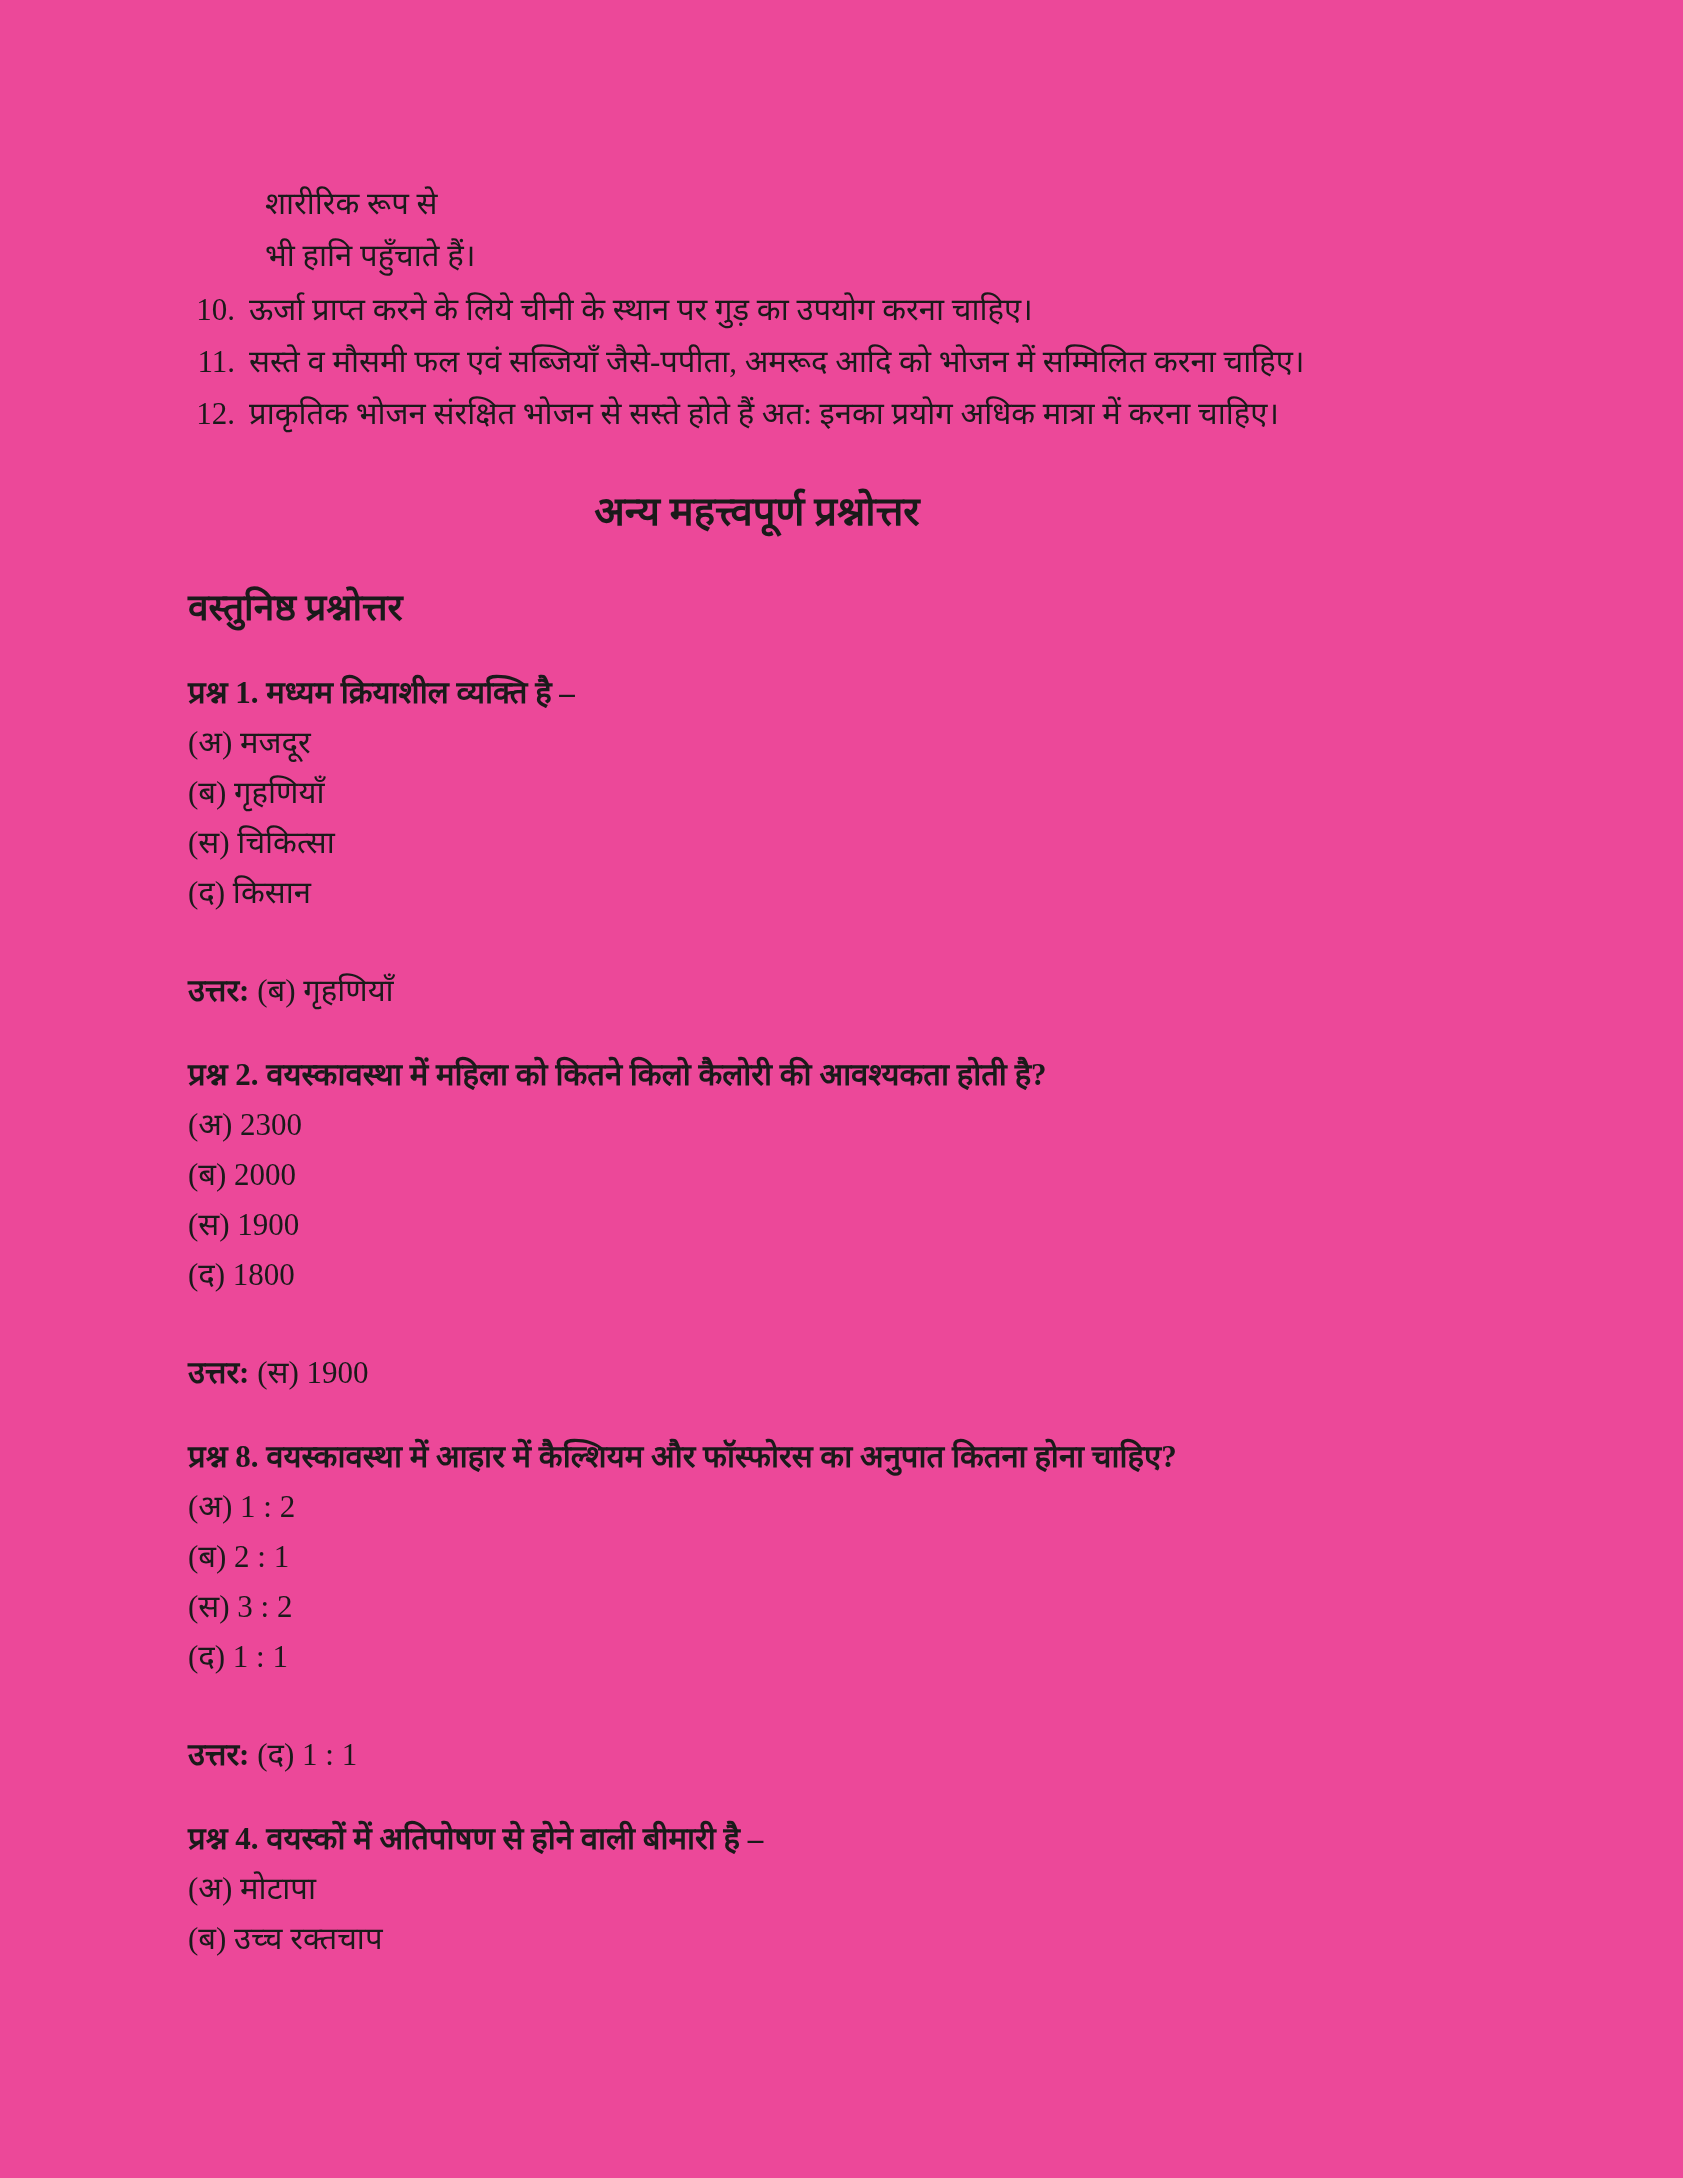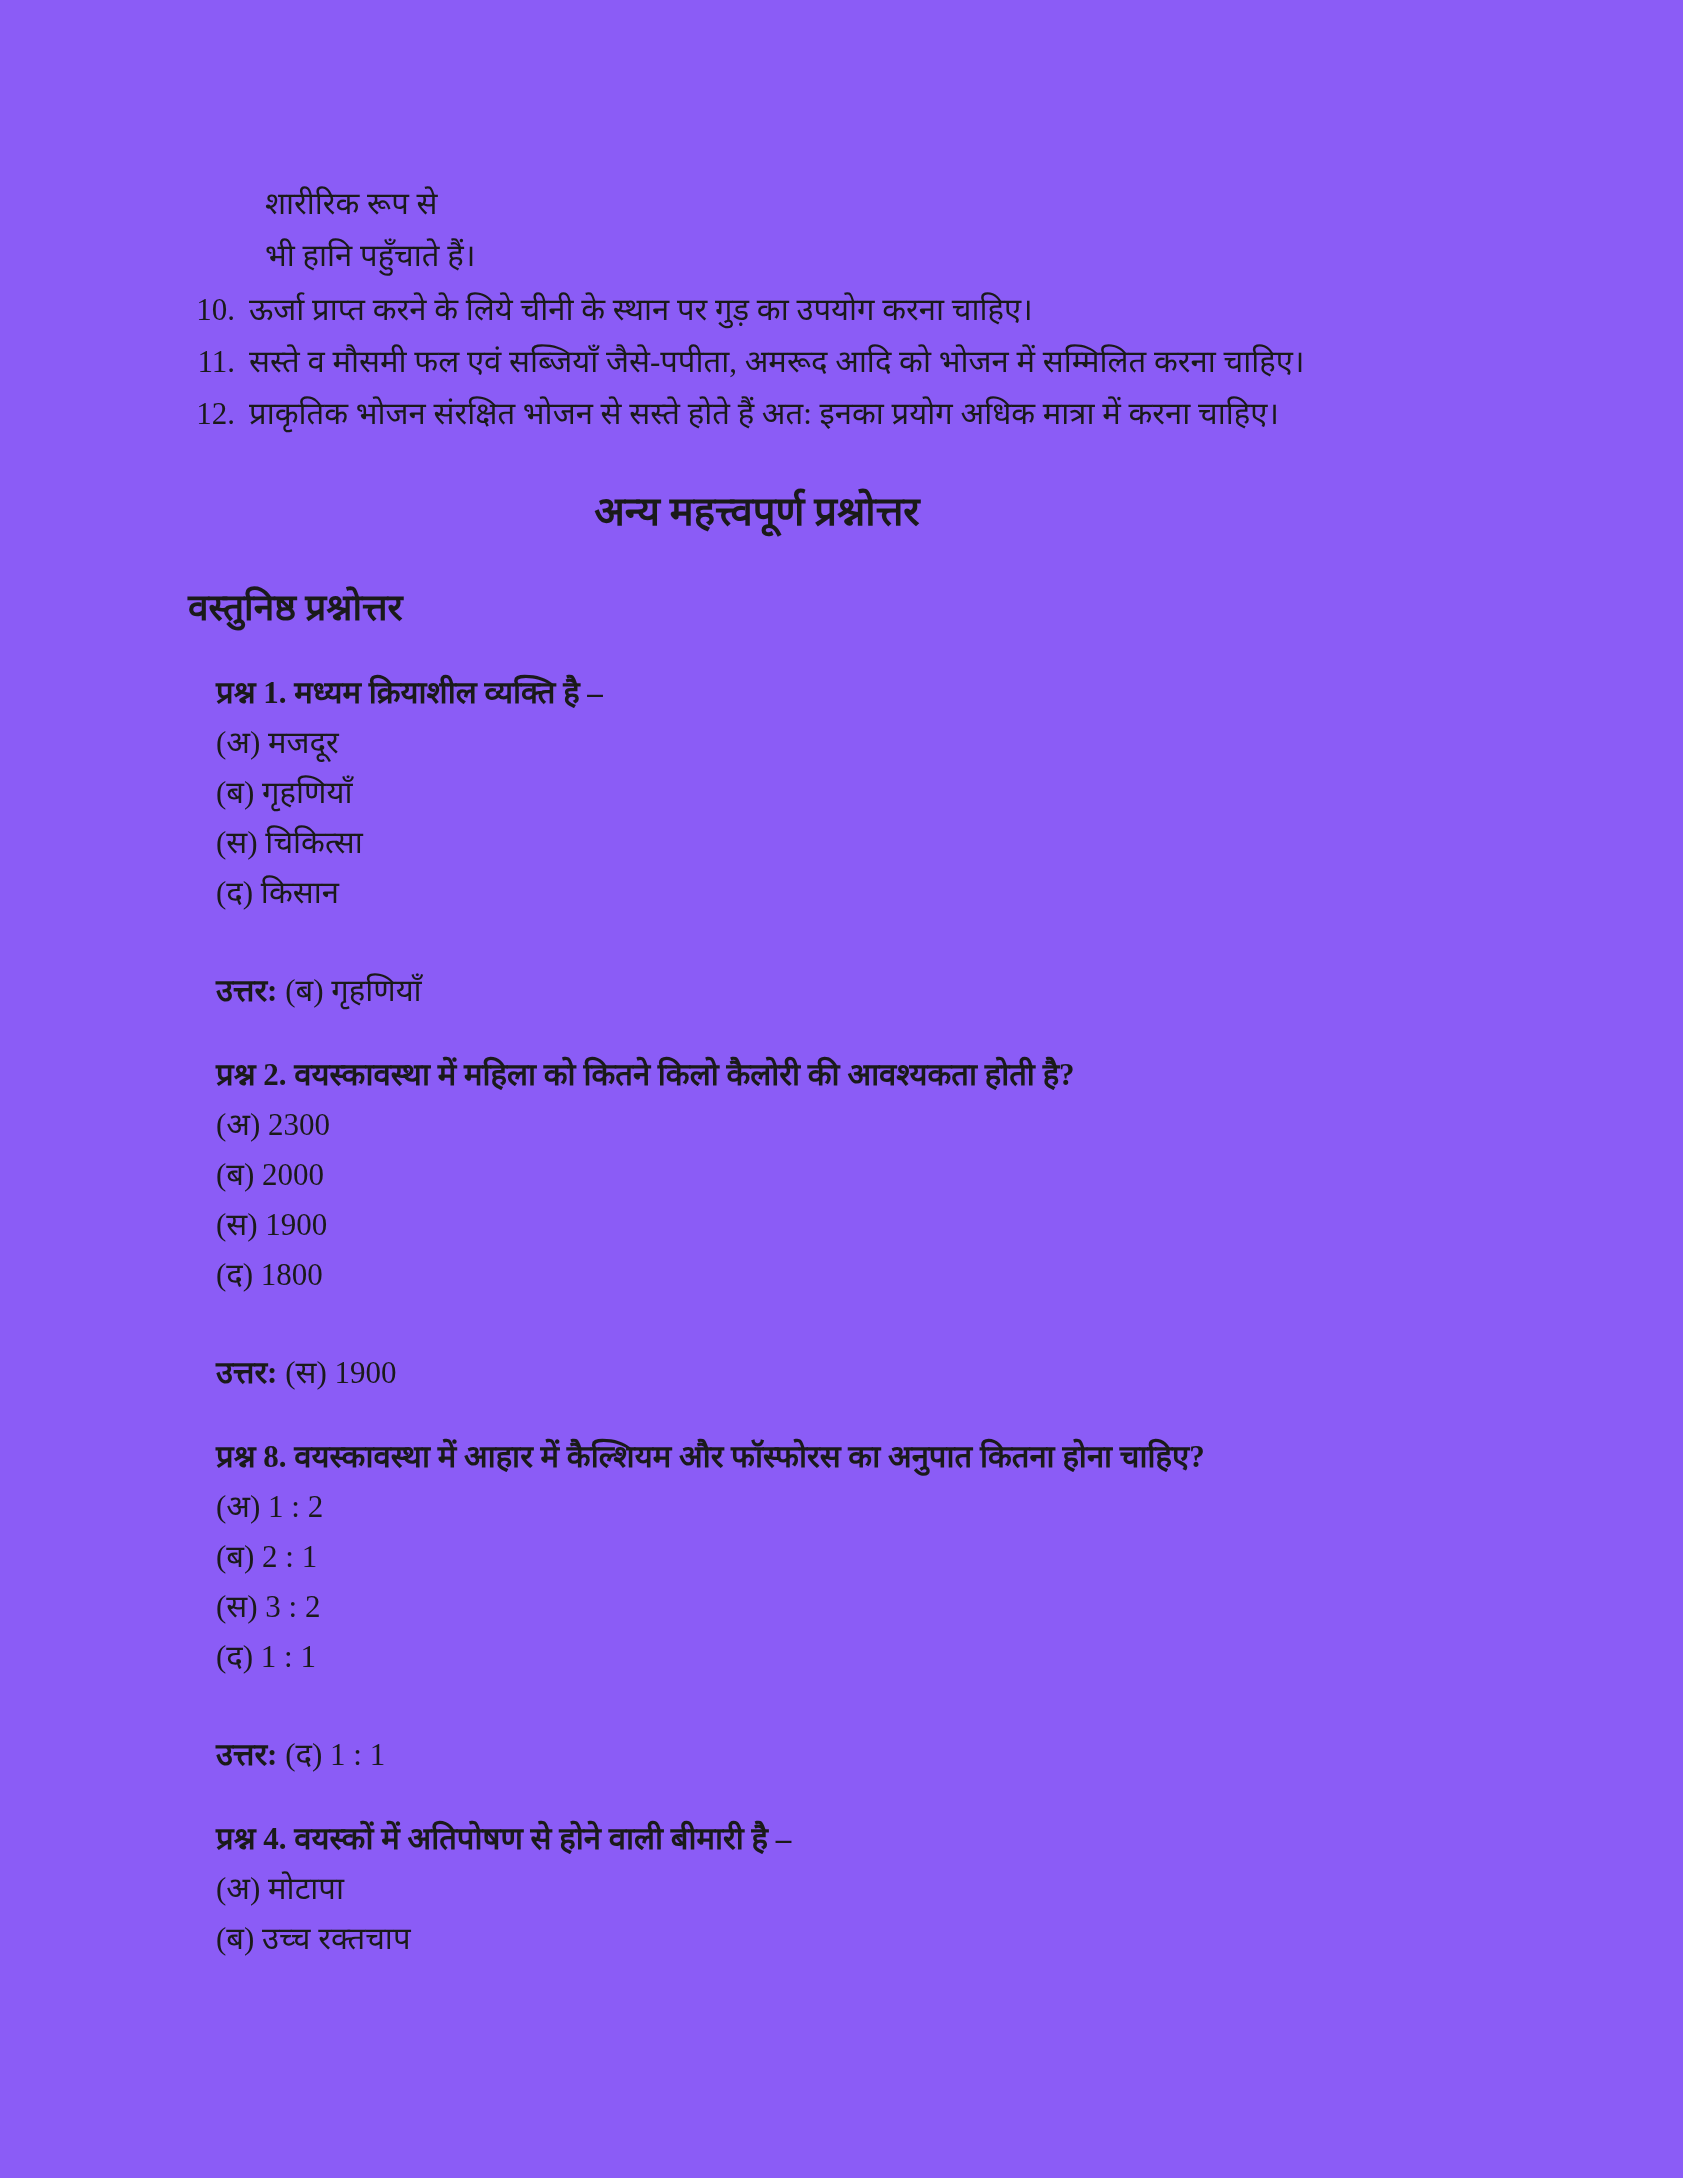--- a/index.html
+++ b/index.html
@@ -16,21 +16,21 @@
     -webkit-font-smoothing: antialiased;
   }
 
   .page {
     position: relative;
     width: 1683px;
     height: 2178px;
     box-sizing: border-box;
     padding: 12px;
     overflow: hidden;
-    background: #8b5cf6;
+    background: #ec4899;
   }
 
   
   .content {
     position: absolute;
     left: 188px;
     top: 178px;
     width: 1287px;
   }
 
@@ -81,21 +81,20 @@
   .sub-heading {
     font-size: 37px;
     font-weight: bold;
     line-height: 53px;
     margin: 42px 0 0 0;
   }
 
   
   .qblock {
     margin-top: 34px;
-    margin-left: 28px;
   }
   .q-title {
     font-size: 31px;
     font-weight: bold;
     line-height: 50px;
     margin: 0;
   }
   .opt-list {
     margin: 0;
     padding: 0;

